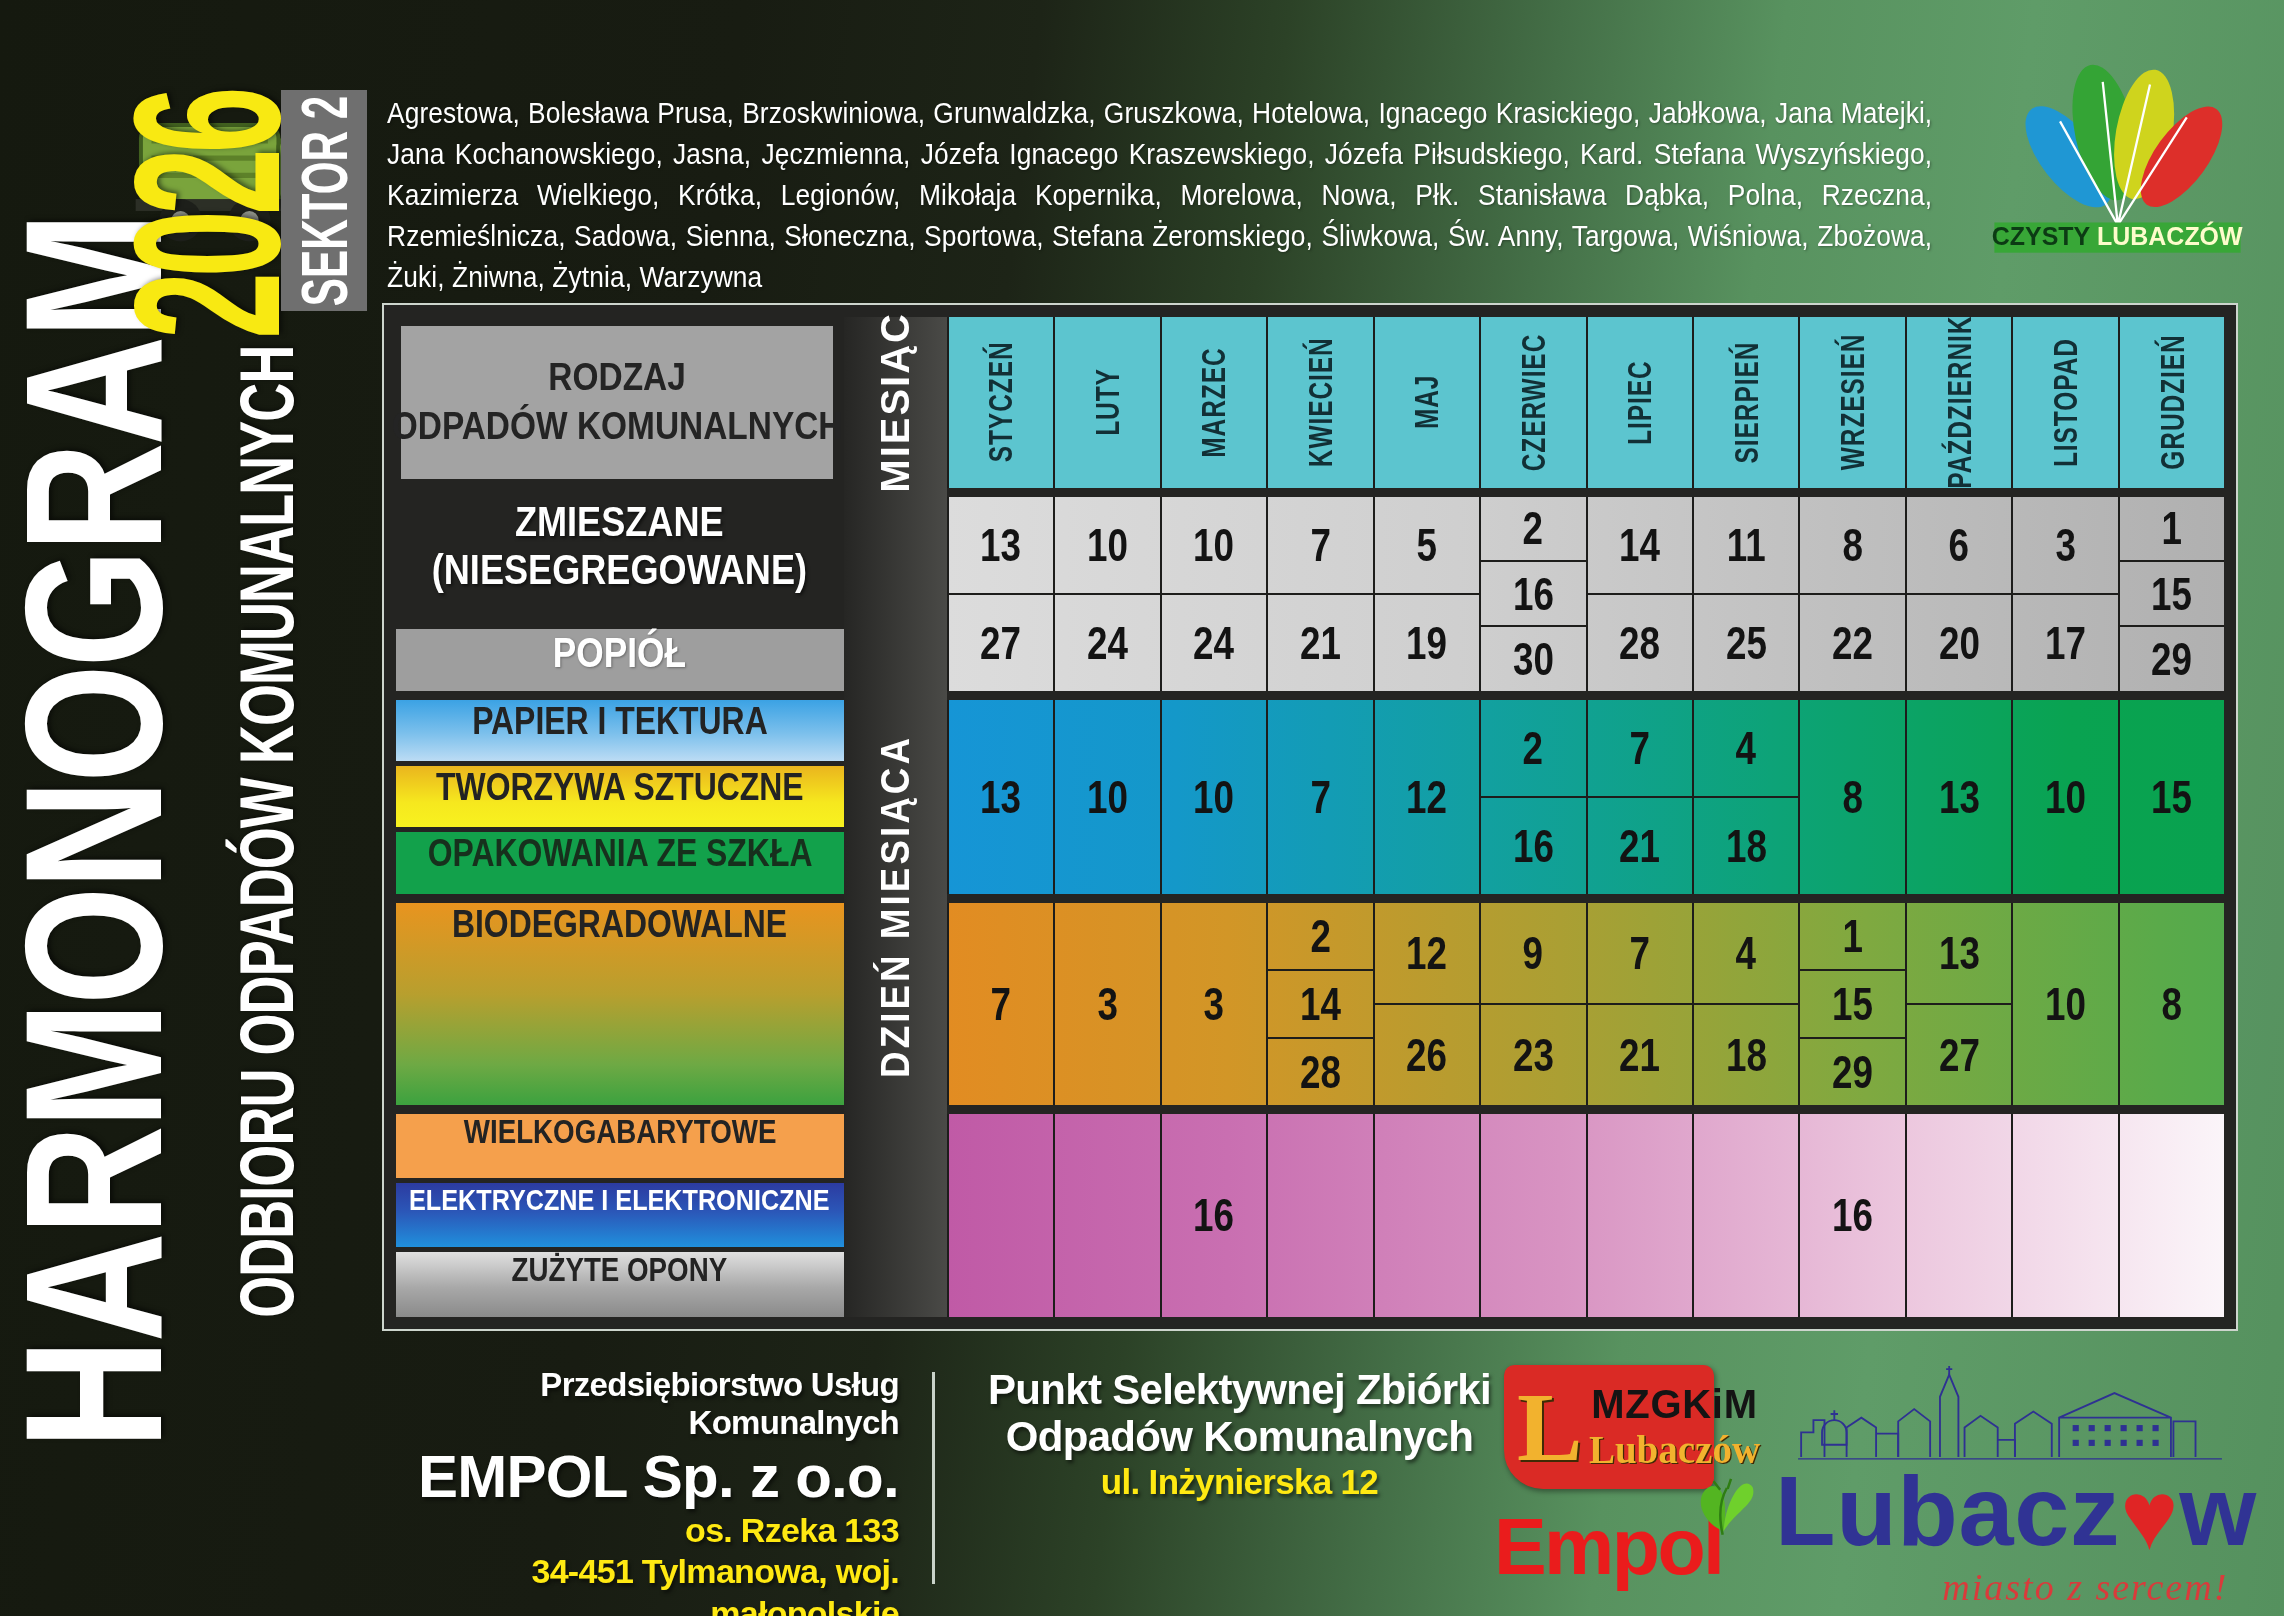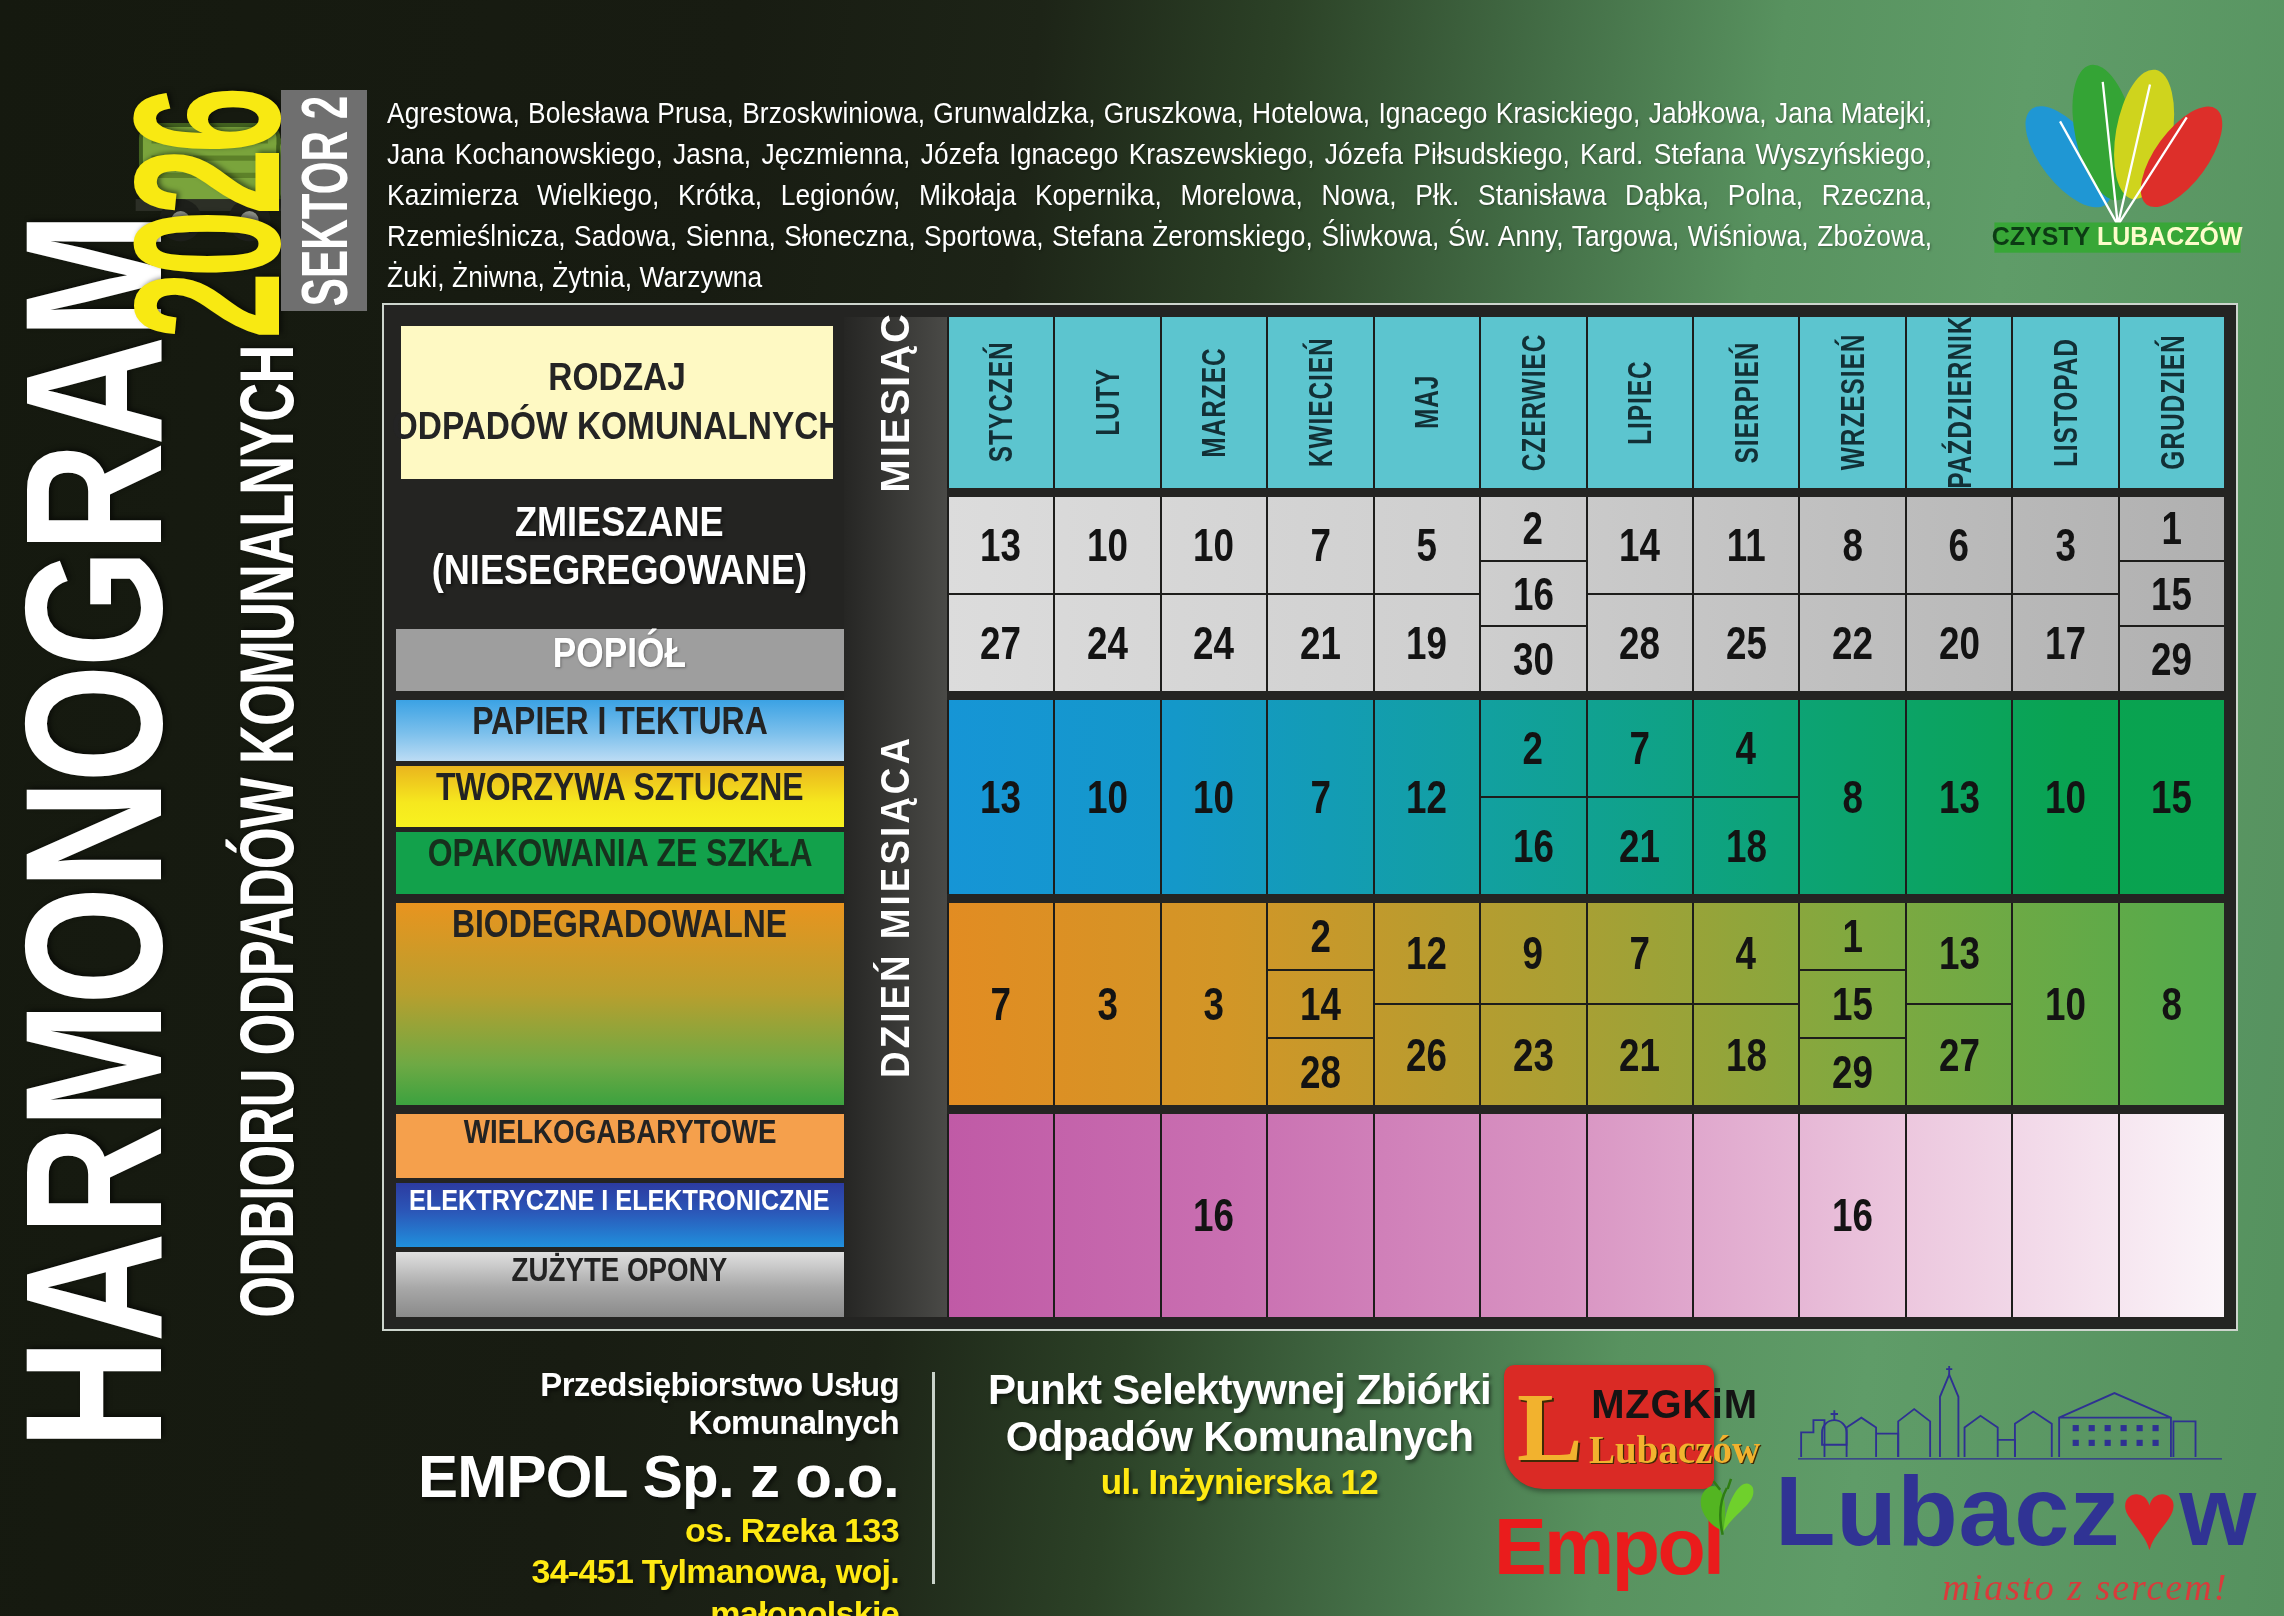--- a/index.html
+++ b/index.html
@@ -36,21 +36,21 @@
     padding:11.7px;box-shadow:0 0 0 2px #cdd5cd;display:grid;
     grid-template-columns:448px 103px repeat(12,1fr);
     grid-template-rows:171px 194px 194px 202px 203px;row-gap:9px;}
   .strip-bg{background:linear-gradient(90deg,#262624,#4a4a47);z-index:0;}
   .band-bg{z-index:0;}
   .bg-band0{background:linear-gradient(90deg,#dcdcdc 0%,#cfcfcf 40%,#b0b0b0 100%);}
   .bg-band1{background:linear-gradient(90deg,#1695d6 0%,#1498c9 18%,#12a0a0 42%,#0da377 65%,#09a351 88%,#09a24f 100%);}
   .bg-band2{background:linear-gradient(90deg,#e28c22 0%,#d29627 22%,#ab9f33 48%,#7fa940 72%,#5aaa4a 95%,#54aa4c 100%);}
   .bg-band3{background:linear-gradient(90deg,#c05aa6 0%,#c96fb1 22%,#d893c2 48%,#ecc7de 75%,#fbf5f9 100%);}
   .h-rodzaj{padding:9px 10.4px 9px 5.2px;z-index:1;}
-  .rodzaj-box{width:100%;height:100%;background:#fef9c3;display:flex;flex-direction:column;
+  .rodzaj-box{width:100%;height:100%;background:#a3a3a3;display:flex;flex-direction:column;
     align-items:center;justify-content:center;gap:6.5px;}
   .rodzaj-box span{font-size:38px;font-weight:700;color:#242424;transform:scaleX(.88);white-space:nowrap;}
   .strip-head,.strip-day{display:flex;align-items:center;justify-content:center;z-index:1;}
   .vtext-miesiac{writing-mode:vertical-rl;transform:rotate(180deg);font-size:40px;font-weight:800;
     color:#fff;letter-spacing:2px;white-space:nowrap;}
   .vtext-day{writing-mode:vertical-rl;transform:rotate(180deg) scaleY(.92);font-size:40px;font-weight:800;
     color:#fff;letter-spacing:3.3px;white-space:nowrap;}
   .h-month{background:var(--teal);border-left:2.6px solid var(--line);display:flex;align-items:center;
     justify-content:center;z-index:1;}
   .vtext-month{writing-mode:vertical-rl;transform:rotate(180deg) scaleY(.72);font-size:34px;font-weight:700;

